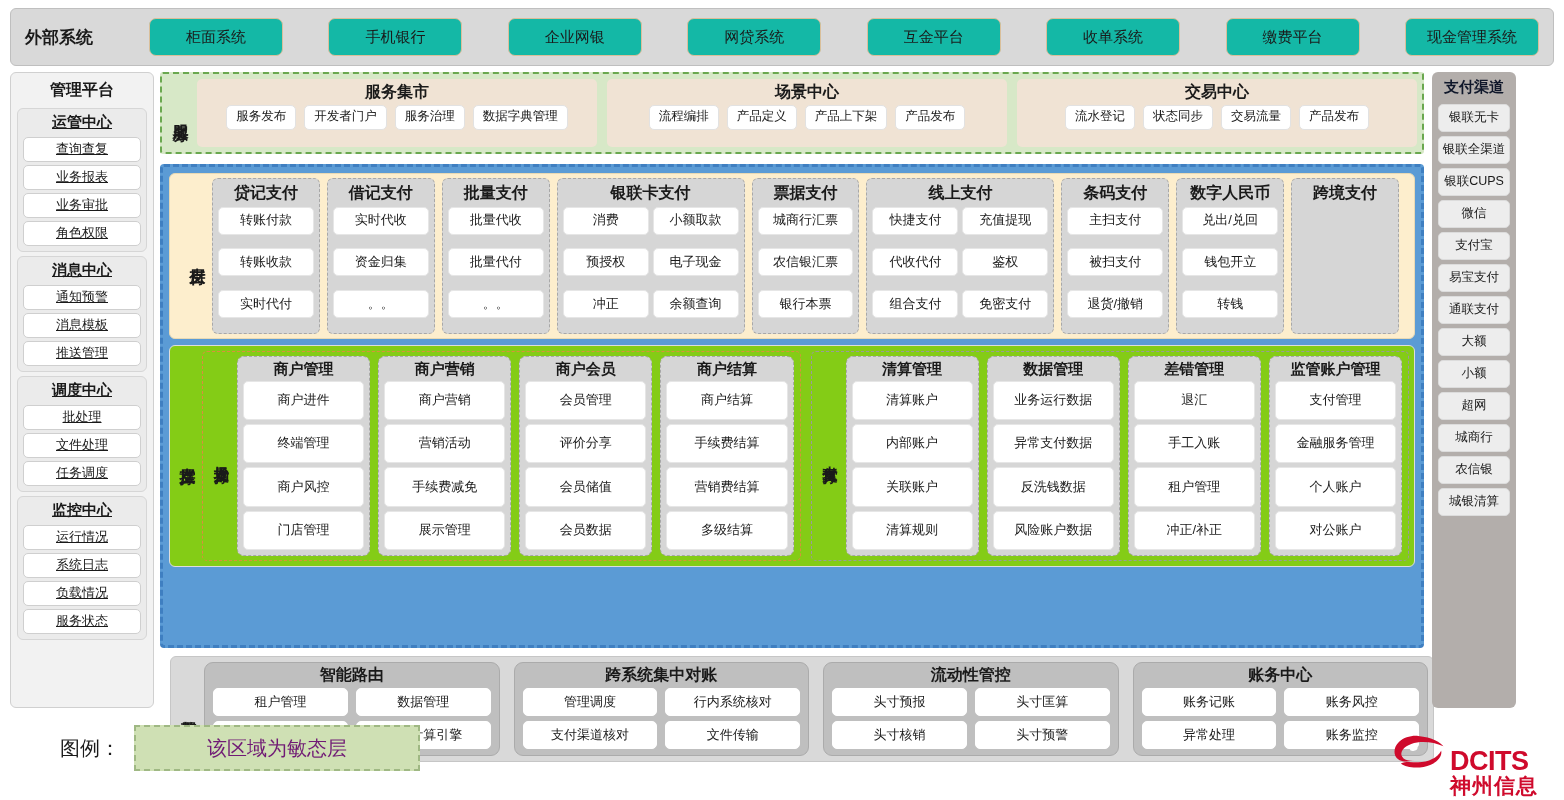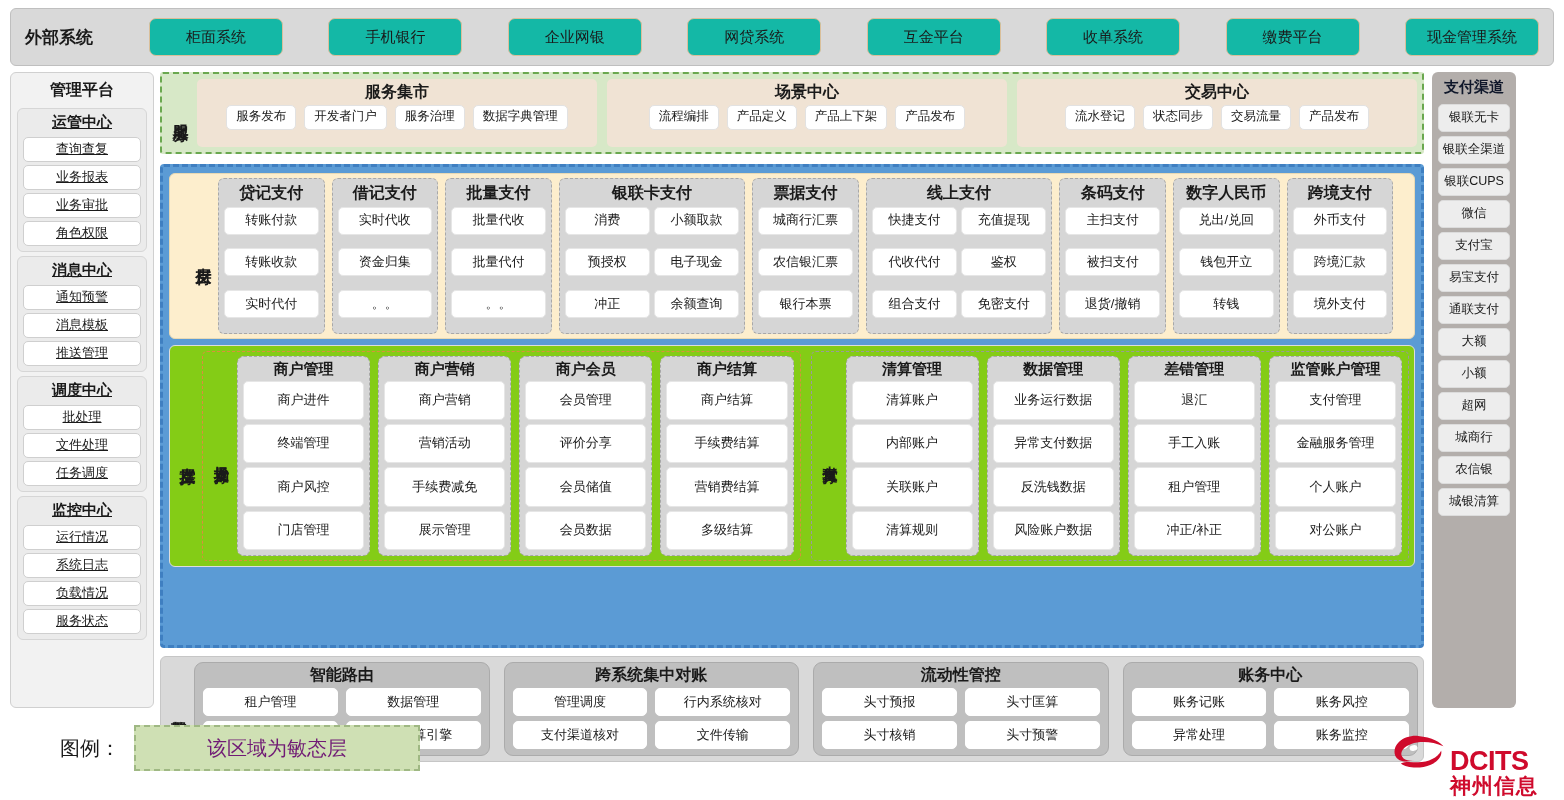--- a/index.html
+++ b/index.html
@@ -103,21 +103,21 @@
   
   .stable {
     position:absolute; left:0; top:92px; width:1264px; height:484px;
     background:#5b9bd5; border:3px dashed #3f7fc1; border-radius:4px;
     padding:6px;
   }
   
   .pay-layer {
     height:166px;
     background:#fdeecd; border:1px solid #e8d9b4; border-radius:6px;
-    display:flex; align-items:stretch; padding:4px 21px;
+    display:flex; align-items:stretch; padding:4px 15px;
   }
   .pay-vlabel { width:24px; font-size:16px; }
   .pay-groups { display:flex; flex:1; gap:7px; padding-left:3px; }
   .pay-group {
     background:#d6d6d6; border:1px dashed #a8a8a8; border-radius:6px;
     padding:2px 5px 5px; display:flex; flex-direction:column;
     flex:1 1 auto;
   }
   .pay-group.w1 { flex:1 1 90px; }
   .pay-group.w2 { flex:1 1 170px; }
@@ -145,21 +145,21 @@
   .sup-group {
     background:#d6d6d6; border:1px dashed #a8a8a8; border-radius:7px;
     flex:1; padding:2px 5px 5px; display:flex; flex-direction:column;
   }
   .sup-group .grp-title { font-size:15px; padding:2px 0 3px; }
   .sup-cells { display:flex; flex-direction:column; gap:4px; flex:1; }
   .sup-cells .chip { flex:1; border-color:#e6e6e6; font-size:13px; }
 
   
   .int-layer {
-    position:absolute; left:0; top:584px; width:1264px; height:106px;
+    position:absolute; left:10px; top:584px; width:1264px; height:106px;
     background:#d9d9d9; border:1px solid #c6c6c6; border-radius:6px;
     display:flex; align-items:stretch; padding:5px;
   }
   .int-vlabel { width:24px; font-size:16px; }
   .int-groups { display:flex; flex:1; gap:14px; padding-left:4px; }
   .int-group {
     background:#bfbfbf; border:1px solid #ababab; border-radius:9px;
     flex:1; padding:2px 8px 6px; display:flex; flex-direction:column;
   }
   .int-group .grp-title { font-size:16px; padding:1px 0 4px; }
@@ -356,25 +356,20 @@
             <div class="grp-title">数字人民币</div>
             <div class="pay-cells c1">
               <div class="chip">兑出/兑回</div>
               <div class="chip">钱包开立</div>
               <div class="chip">转钱</div>
             </div>
           </div>
 
           <div class="pay-group w1">
             <div class="grp-title">跨境支付</div>
-            <div class="pay-cells c1">
-              <div class="chip">外币支付</div>
-              <div class="chip">跨境汇款</div>
-              <div class="chip">境外支付</div>
-            </div>
           </div>
 
         </div>
       </div>
 
       <div class="sup-layer">
         <div class="vlabel sup-vlabel">支撑层</div>
         <div class="sup-halves">
 
           <div class="sup-half scene">

